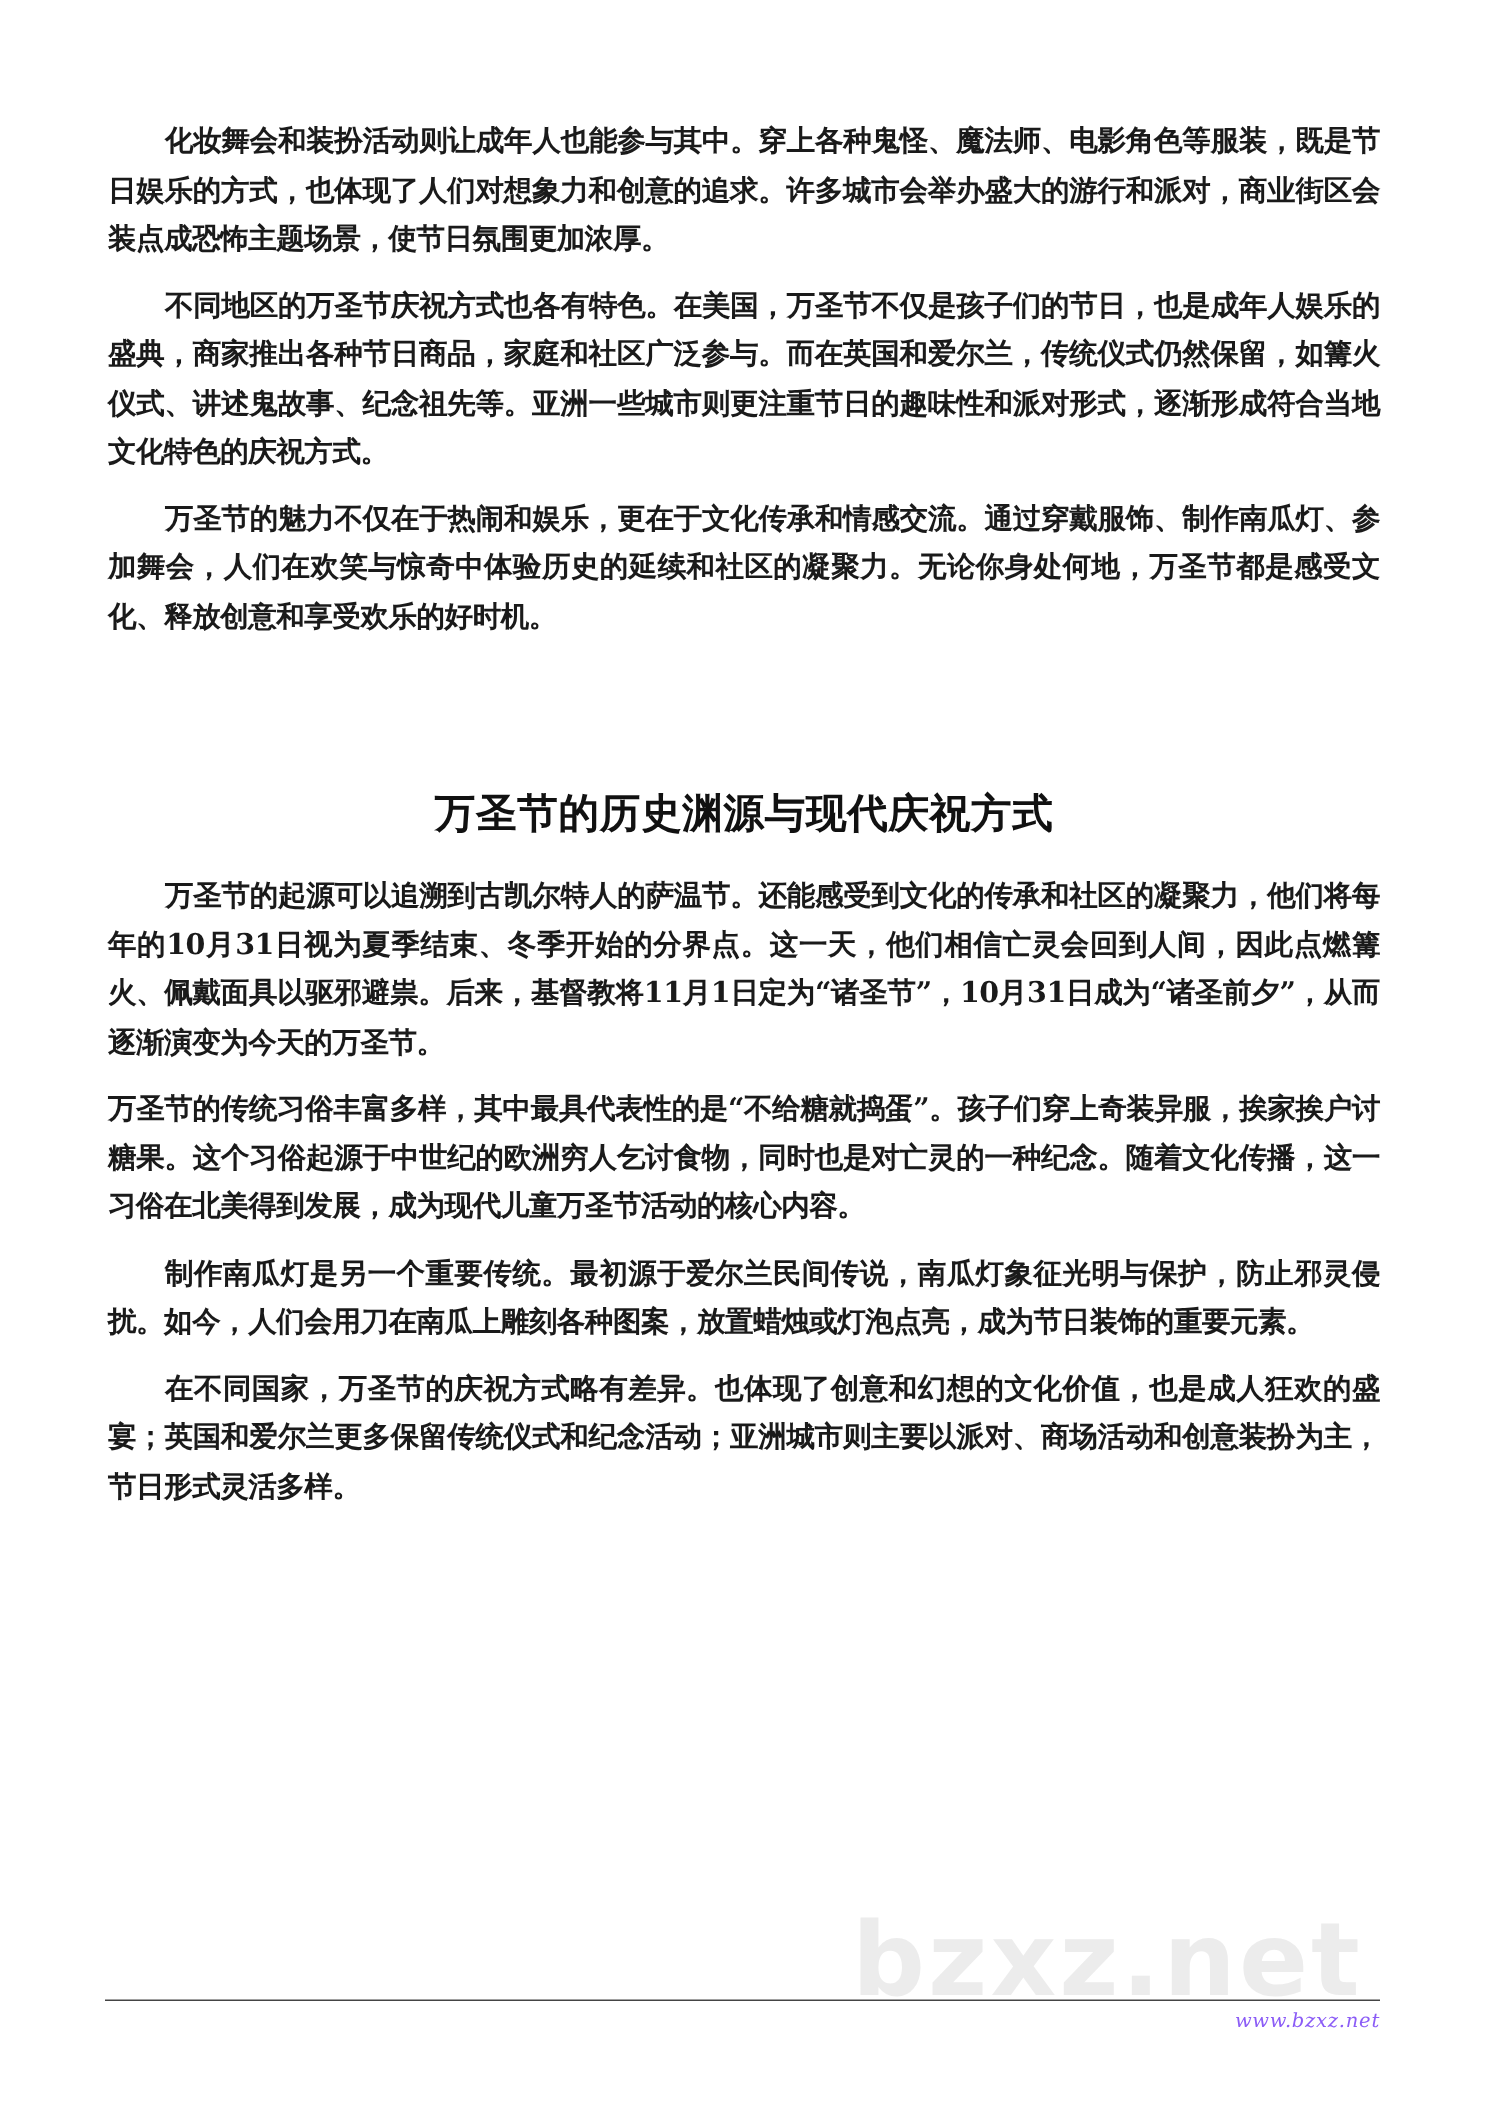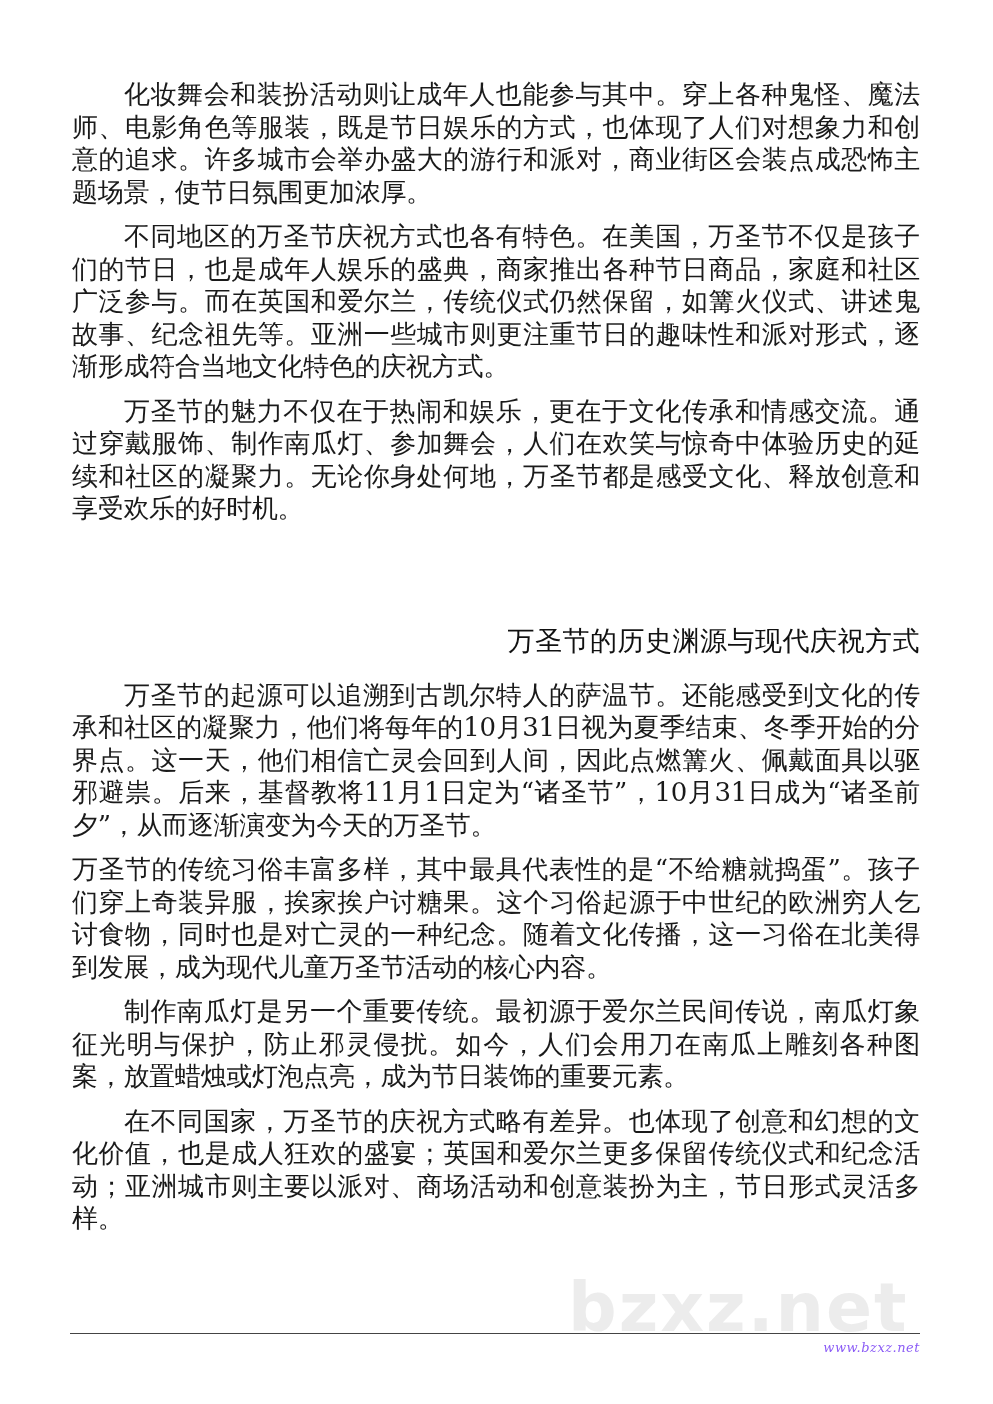--- a/index.html
+++ b/index.html
@@ -6,33 +6,34 @@
   body {
     width: 993px; height: 1404px; position: relative; overflow: hidden;
     font-family: "DejaVu Serif", "Liberation Serif", serif;
     color: #1a1a1a;
   }
   .page {
     position: absolute; left: 72px; top: 78px; width: 848px;
   }
   p.para {
     margin: 0 0 12px 0;
-    font-size: 26px;
+    font-size: 19px;
     line-height: 32.5px;
     text-align: justify;
     text-indent: 2em;
     letter-spacing: -0.3px;
+    font-weight: bold;
   }
   p.para.noindent { text-indent: 0; }
   .section-gap { height: 84px; }
   h1.title {
     margin: 0 0 18px 0;
-    text-align: right;
+    text-align: center;
     font-family: "DejaVu Sans", "Liberation Sans", sans-serif;
-    font-weight: normal;
+    font-weight: bold;
     font-size: 27px;
     line-height: 40px;
     color: #111;
     letter-spacing: 0.5px;
   }
   .watermark {
     position: absolute; left: 568px; top: 1268px;
     font-family: "DejaVu Sans", "Liberation Sans", sans-serif;
     font-weight: bold; font-size: 68px; line-height: 80px;
     color: rgba(200,200,200,0.35);

